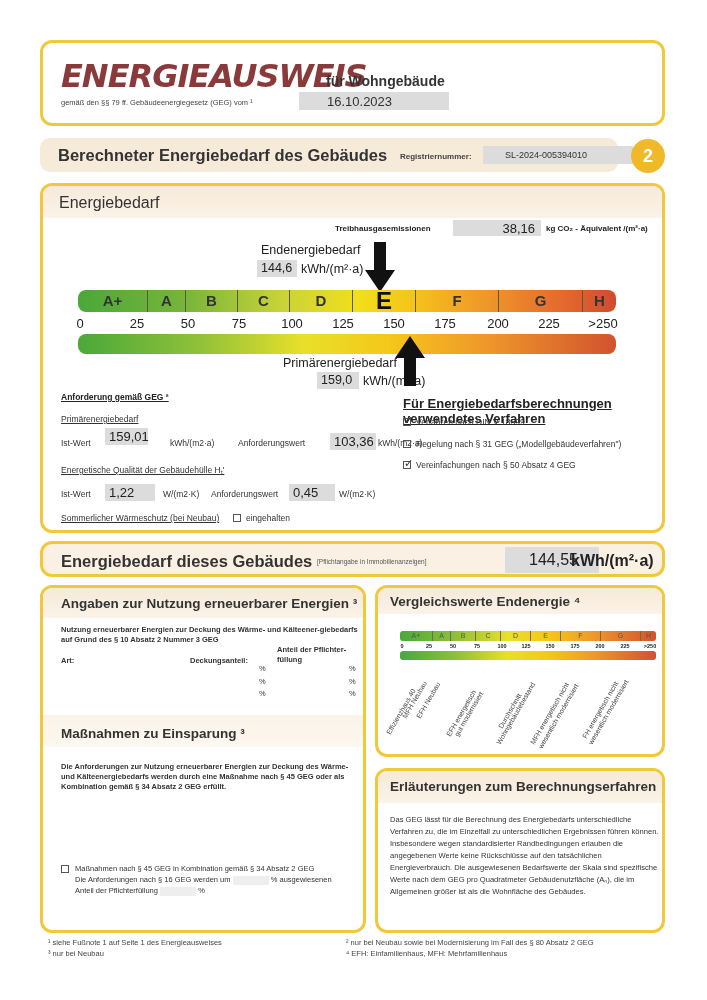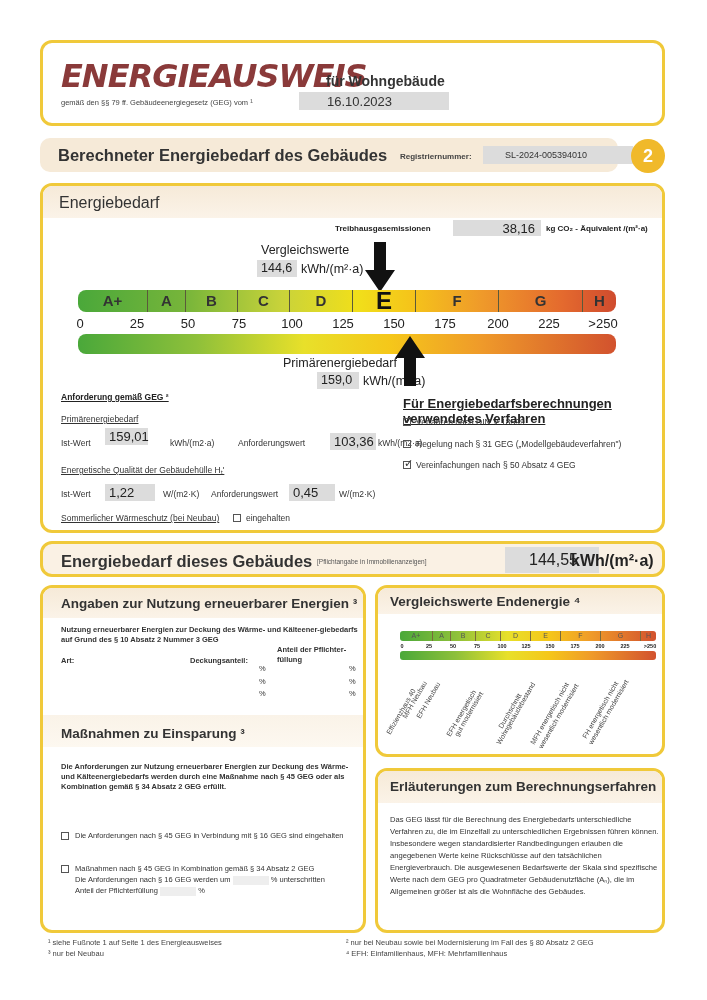--- a/index.html
+++ b/index.html
@@ -136,21 +136,21 @@
 <div id="pagenum">2</div>
 
 <div class="box" id="eb">
   <div class="head-band"></div>
   <div class="h">Energiebedarf</div>
 
   <div class="thg-l">Treibhausgasemissionen</div>
   <div class="thg-v gray-field">38,16</div>
   <div class="thg-u">kg CO₂ - Äquivalent /(m²·a)</div>
 
-  <div class="end-l">Vergleichswerte</div>
+  <div class="end-l">Endenergiebedarf</div>
   <div class="end-v gray-field">144,6</div>
   <div class="end-u">kWh/(m²·a)</div>
   <svg class="arrow-down" viewBox="0 0 30 50">
     <polygon points="9,0 21,0 21,28 30,28 15,50 0,28 9,28" fill="#111"></polygon>
   </svg>
 
   <div class="scale-top">
     <div class="seg" style="width:70px">A+</div>
     <div class="seg" style="width:38px">A</div>
     <div class="seg" style="width:52px">B</div>
@@ -235,28 +235,24 @@
   <div class="sm" style="left:216px;top:88px">%</div>
   <div class="sm" style="left:216px;top:100px">%</div>
   <div class="sm" style="left:306px;top:75px">%</div>
   <div class="sm" style="left:306px;top:88px">%</div>
   <div class="sm" style="left:306px;top:100px">%</div>
 
   <div class="band2"></div>
   <div class="sec-h" style="left:18px;top:138px">Maßnahmen zu Einsparung ³</div>
   <div class="sm-b" style="left:18px;top:174px;width:300px">Die Anforderungen zur Nutzung erneuerbarer Energien zur Deckung des Wärme- und Kälteenergiebedarfs werden durch eine Maßnahme nach § 45 GEG oder als Kombination gemäß § 34 Absatz 2 GEG erfüllt.</div>
 
-  <div class="sm" style="left:18px;top:242px;width:300px;padding-left:14px">
-    <span class="cb" style="position:absolute;left:0;top:2px"></span>
-    <span>Die Anforderungen nach § 45 GEG in Verbindung mit § 16 GEG sind eingehalten</span>
-  </div>
   <div class="sm" style="left:18px;top:275px;width:300px;padding-left:14px">
     <span class="cb" style="position:absolute;left:0;top:2px"></span>
     <div>Maßnahmen nach § 45 GEG in Kombination gemäß § 34 Absatz 2 GEG</div>
-    <div><span>Die Anforderungen nach § 16 GEG werden um</span> <span class="gray-field" style="width:36px;height:9px;background:#eee;vertical-align:middle"></span> <span>% unterschritten</span></div>
+    <div><span>Die Anforderungen nach § 16 GEG werden um</span> <span class="gray-field" style="width:36px;height:9px;background:#eee;vertical-align:middle"></span> <span>% ausgewiesenen</span></div>
     <div><span>Anteil der Pflichterfüllung</span> <span class="gray-field" style="width:36px;height:9px;background:#eee;vertical-align:middle"></span> <span>%</span></div>
   </div>
 </div>
 
 <div class="box" id="vg">
   <div class="head-band"></div>
   <div class="sec-h" style="left:12px;top:6px">Vergleichswerte Endenergie ⁴</div>
   <div class="mini-top">
     <div class="s" style="width:33px">A+</div>
     <div class="s" style="width:18px">A</div>

